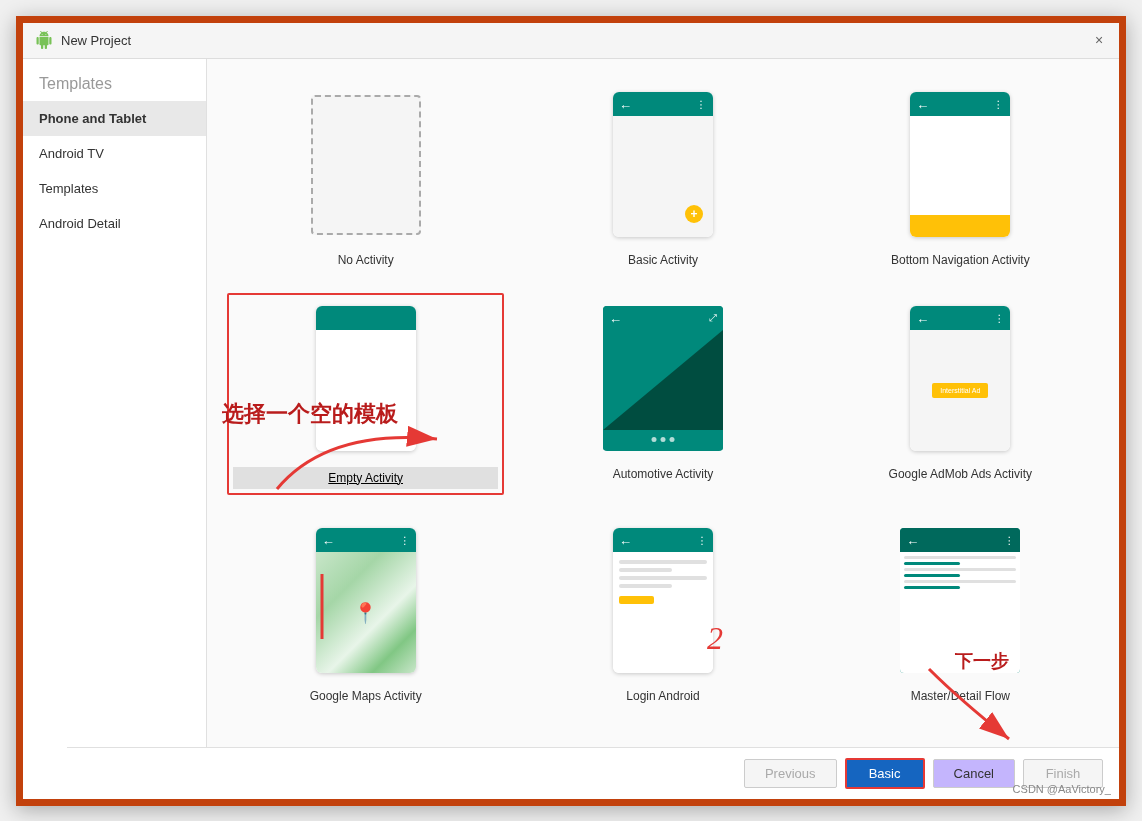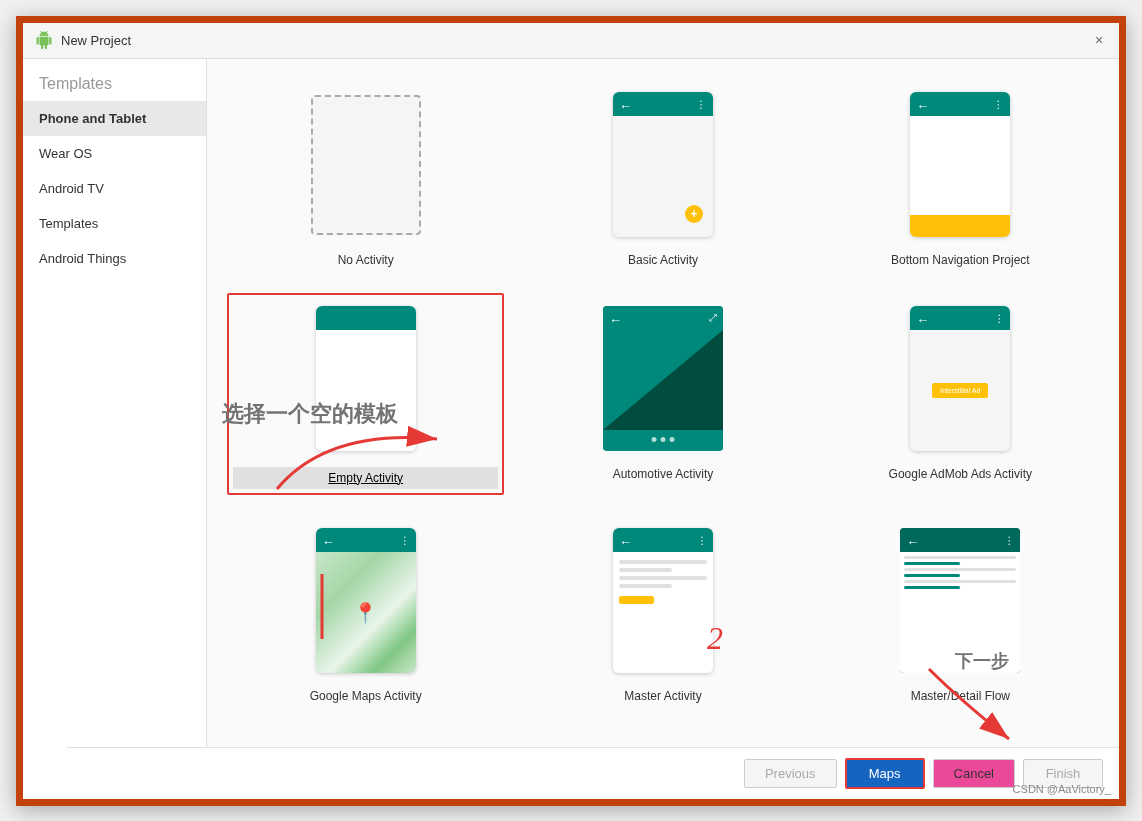--- a/index.html
+++ b/index.html
@@ -468,21 +468,21 @@
       gap: 8px;
       margin-left: 44px;
     }
 
     .btn {
       padding: 6px 20px;
       font-size: 13px;
       border-radius: 2px;
       cursor: pointer;
       border: 1px solid #cccccc;
-      background: #ec4899;
+      background: #c4b5fd;
       color: #333;
       min-width: 80px;
       text-align: center;
     }
 
     .btn-primary {
       background: #1565c0;
       color: white;
       border: 1px solid #1565c0;
       border: 2px solid #e53935;
@@ -500,21 +500,21 @@
       left: 0;
       width: 100%;
       height: 100%;
       pointer-events: none;
       z-index: 10;
     }
 
     .annotation-text-zh {
       position: absolute;
       font-size: 22px;
-      color: #737373;
+      color: #b91c1c;
       font-weight: bold;
       font-family: 'SimHei', 'Microsoft YaHei', sans-serif;
     }
 
     .watermark {
       position: absolute;
       bottom: 4px;
       right: 8px;
       font-size: 11px;
       color: #888;
@@ -546,32 +546,29 @@
     </div>
     <span class="close-btn">×</span>
   </div>
 
   <div class="content-area">
 
     <div class="sidebar">
       <div class="sidebar-header">Templates</div>
       <div class="sidebar-item active">
         <span>Phone and Tablet</span>
-      </div>
-      <div class="sidebar-item">
-        <span>Wear OS</span>
       </div>
       <div class="sidebar-item">
         <span>Android TV</span>
       </div>
       <div class="sidebar-item">
         <span>Templates</span>
       </div>
       <div class="sidebar-item">
-        <span>Android Things</span>
+        <span>Android Detail</span>
       </div>
     </div>
 
     <div class="main-content">
       <div class="templates-grid">
 
         <div class="template-card">
           <div class="template-preview">
             <div class="no-activity-preview"></div>
           </div>
@@ -598,21 +595,21 @@
             <div class="phone-mockup">
               <div class="phone-header">
                 <span class="phone-header-arrow">←</span>
                 <span class="phone-header-dots">⋮</span>
               </div>
               <div class="bottom-nav-body">
                 <div class="bottom-nav-bar"></div>
               </div>
             </div>
           </div>
-          <div class="template-name">Bottom Navigation Project</div>
+          <div class="template-name">Bottom Navigation Activity</div>
         </div>
 
         <div class="template-card selected-box" style="border:2px solid #e53935; padding:4px;">
           <div class="template-preview">
             <div class="empty-activity-preview">
               <div class="empty-header"></div>
               <div class="empty-body"></div>
             </div>
           </div>
           <div class="selected-label">Empty Activity</div>
@@ -676,21 +673,21 @@
               </div>
               <div class="login-body">
                 <div class="login-line"></div>
                 <div class="login-line-short"></div>
                 <div class="login-line"></div>
                 <div class="login-line-short"></div>
                 <div class="login-yellow"></div>
               </div>
             </div>
           </div>
-          <div class="template-name">Master Activity</div>
+          <div class="template-name">Login Android</div>
         </div>
 
         <div class="template-card">
           <div class="template-preview">
             <div class="master-detail-preview">
               <div class="master-detail-header">
                 <span style="color:white;font-size:13px;">←</span>
                 <span style="color:white;font-size:10px;">⋮</span>
               </div>
               <div class="master-detail-body">
@@ -739,19 +736,19 @@
         <svg style="position:absolute;top:510px;left:100px;" width="30" height="80">
           <line x1="15" y1="5" x2="15" y2="70" stroke="#e53935" stroke-width="3"></line>
         </svg>
       </div>
 
     </div>
   </div>
 
   <div class="footer">
     <button class="btn btn-disabled">Previous</button>
-    <button class="btn btn-primary next-box" style="background:#1565c0;color:white;border:2px solid #e53935;">Maps</button>
+    <button class="btn btn-primary next-box" style="background:#1565c0;color:white;border:2px solid #e53935;">Basic</button>
     <button class="btn">Cancel</button>
     <button class="btn btn-disabled">Finish</button>
   </div>
 
   <div class="watermark">CSDN @AaVictory_</div>
 </div>
 
 </body></html>

